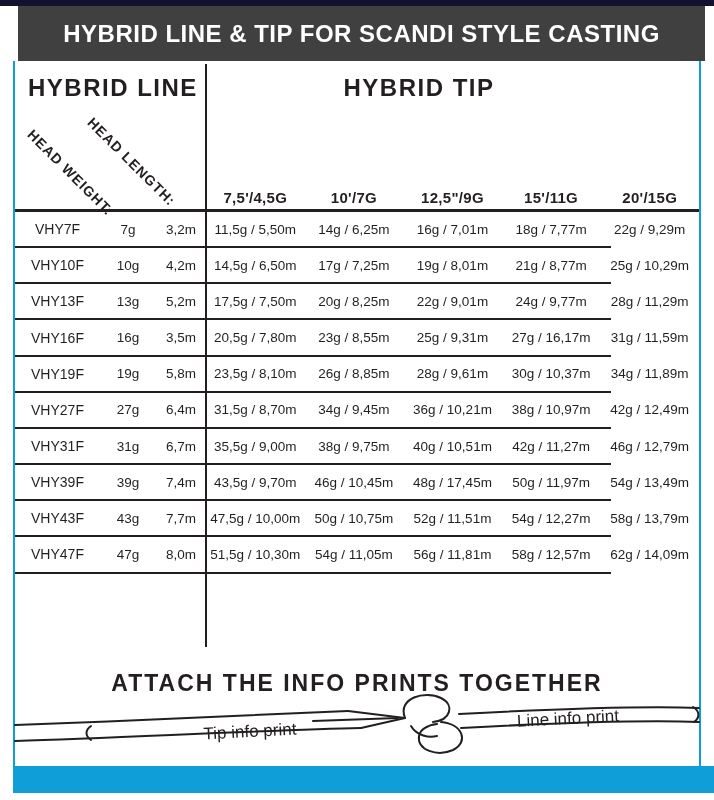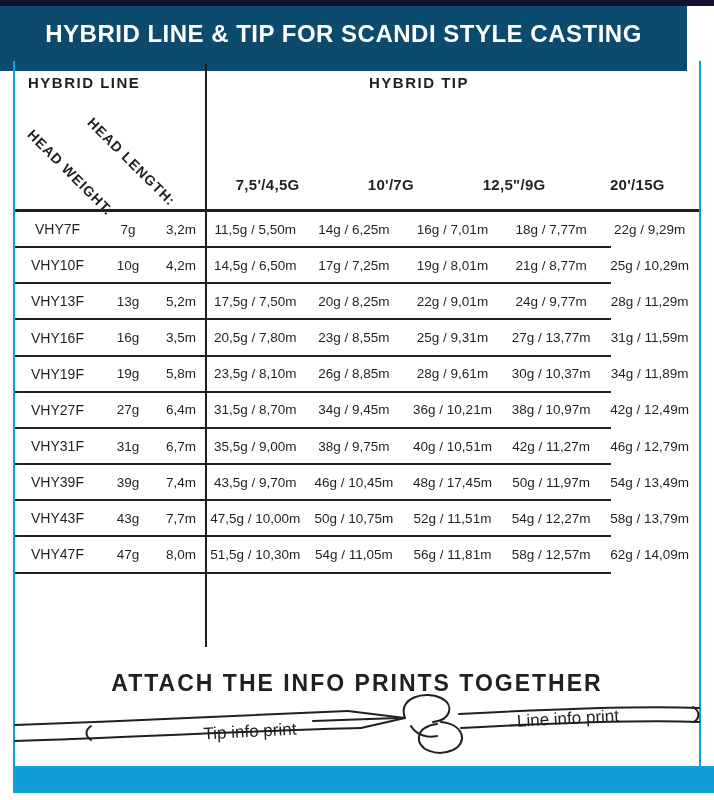--- a/index.html
+++ b/index.html
@@ -3,44 +3,44 @@
 <meta charset="utf-8">
 <style>
   * { margin:0; padding:0; box-sizing:border-box; }
   html,body { background:#ffffff; }
   body { font-family:"Liberation Sans", sans-serif; color:#231f20; }
 
   .page { position:relative; width:714px; height:800px; background:#ffffff; overflow:hidden; }
 
   .top-strip { position:absolute; left:0; top:0; width:714px; height:6px; background:#10122e; }
 
-  .banner { position:absolute; left:0; top:6px; width:687px; height:65px; background:#0c4a6e; }
+  .banner { position:absolute; left:18px; top:6px; width:687px; height:55px; background:#404040; }
   .banner .title {
     display:block; width:100%; line-height:55px; text-align:center;
     color:#ffffff; font-weight:bold; font-size:24px; letter-spacing:0.5px; white-space:nowrap;
   }
 
   .side-border { position:absolute; top:61px; width:2px; height:705px; background:#0f9ed8; }
   .side-border.left { left:13px; }
   .side-border.right { left:699px; }
 
-  .section-heading { position:absolute; top:74px; font-weight:bold; font-size:15px; letter-spacing:1.5px; color:#231f20; white-space:nowrap; }
+  .section-heading { position:absolute; top:74px; font-weight:bold; font-size:24px; letter-spacing:1.5px; color:#231f20; white-space:nowrap; }
   .heading-line { left:28px; }
   .heading-tip { left:206px; width:426px; text-align:center; }
 
   .vert-divider { position:absolute; left:205px; top:64px; width:2px; height:583px; background:#231f20; }
 
   .diag { position:absolute; font-weight:bold; font-size:14px; letter-spacing:1px; white-space:nowrap;
           transform:rotate(45deg); transform-origin:0 50%; color:#231f20; }
   .diag.weight { left:30px; top:124px; }
   .diag.length { left:90px; top:112px; }
 
   .tip-headers { position:absolute; left:206px; top:180px; width:493px; height:29px; display:flex; }
   .tip-headers .th { flex:1; display:flex; align-items:flex-end; justify-content:center;
-                     font-weight:bold; font-size:15px; letter-spacing:0.3px; padding-bottom:16px; white-space:nowrap; }
+                     font-weight:bold; font-size:15px; letter-spacing:0.3px; padding-bottom:3px; white-space:nowrap; }
 
   .header-rule { position:absolute; left:15px; top:209px; width:684px; height:3px; background:#231f20; }
 
   .tbody { position:absolute; left:15px; top:212px; width:596px; }
   .row { display:grid; grid-template-columns:85px 56px 50px repeat(5, 98.6px);
          height:36.17px; border-bottom:2px solid #231f20; align-items:center; }
   .cell { text-align:center; font-size:13.5px; white-space:nowrap; }
   .cell.model { font-size:14px; }
 
   .footer-heading { position:absolute; left:0; top:670px; width:714px; text-align:center;
@@ -75,20 +75,21 @@
 
   <div class="vert-divider"></div>
 
   <div class="diag weight">HEAD WEIGHT:</div>
   <div class="diag length">HEAD LENGTH:</div>
 
   <div class="tip-headers">
     <div class="th">7,5'/4,5G</div>
     <div class="th">10'/7G</div>
     <div class="th">12,5"/9G</div>
+    <div class="th">15'/11G</div>
     <div class="th">20'/15G</div>
   </div>
 
   <div class="header-rule"></div>
 
   <div class="tbody">
     <div class="row">
       <div class="cell model">VHY7F</div>
       <div class="cell">7g</div>
       <div class="cell">3,2m</div>
@@ -121,21 +122,21 @@
       <div class="cell">28g / 11,29m</div>
     </div>
 
     <div class="row">
       <div class="cell model">VHY16F</div>
       <div class="cell">16g</div>
       <div class="cell">3,5m</div>
       <div class="cell">20,5g / 7,80m</div>
       <div class="cell">23g / 8,55m</div>
       <div class="cell">25g / 9,31m</div>
-      <div class="cell">27g / 13,77m</div>
+      <div class="cell">27g / 16,17m</div>
       <div class="cell">31g / 11,59m</div>
     </div>
 
     <div class="row">
       <div class="cell model">VHY19F</div>
       <div class="cell">19g</div>
       <div class="cell">5,8m</div>
       <div class="cell">23,5g / 8,10m</div>
       <div class="cell">26g / 8,85m</div>
       <div class="cell">28g / 9,61m</div>

